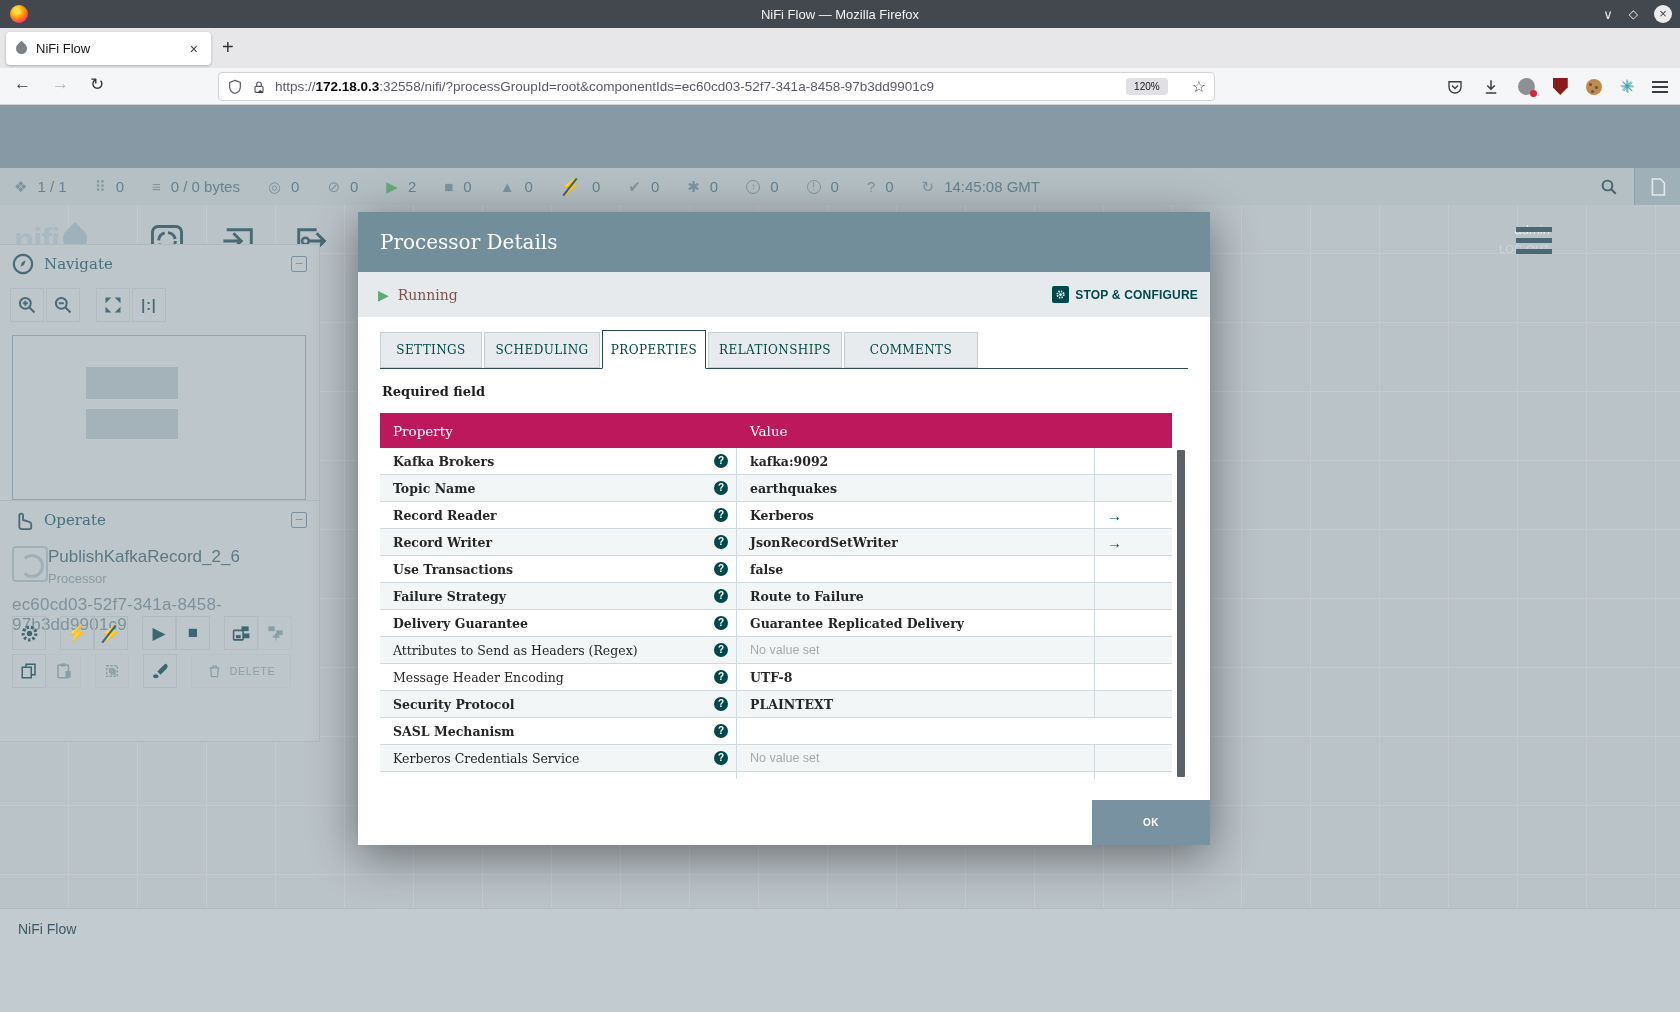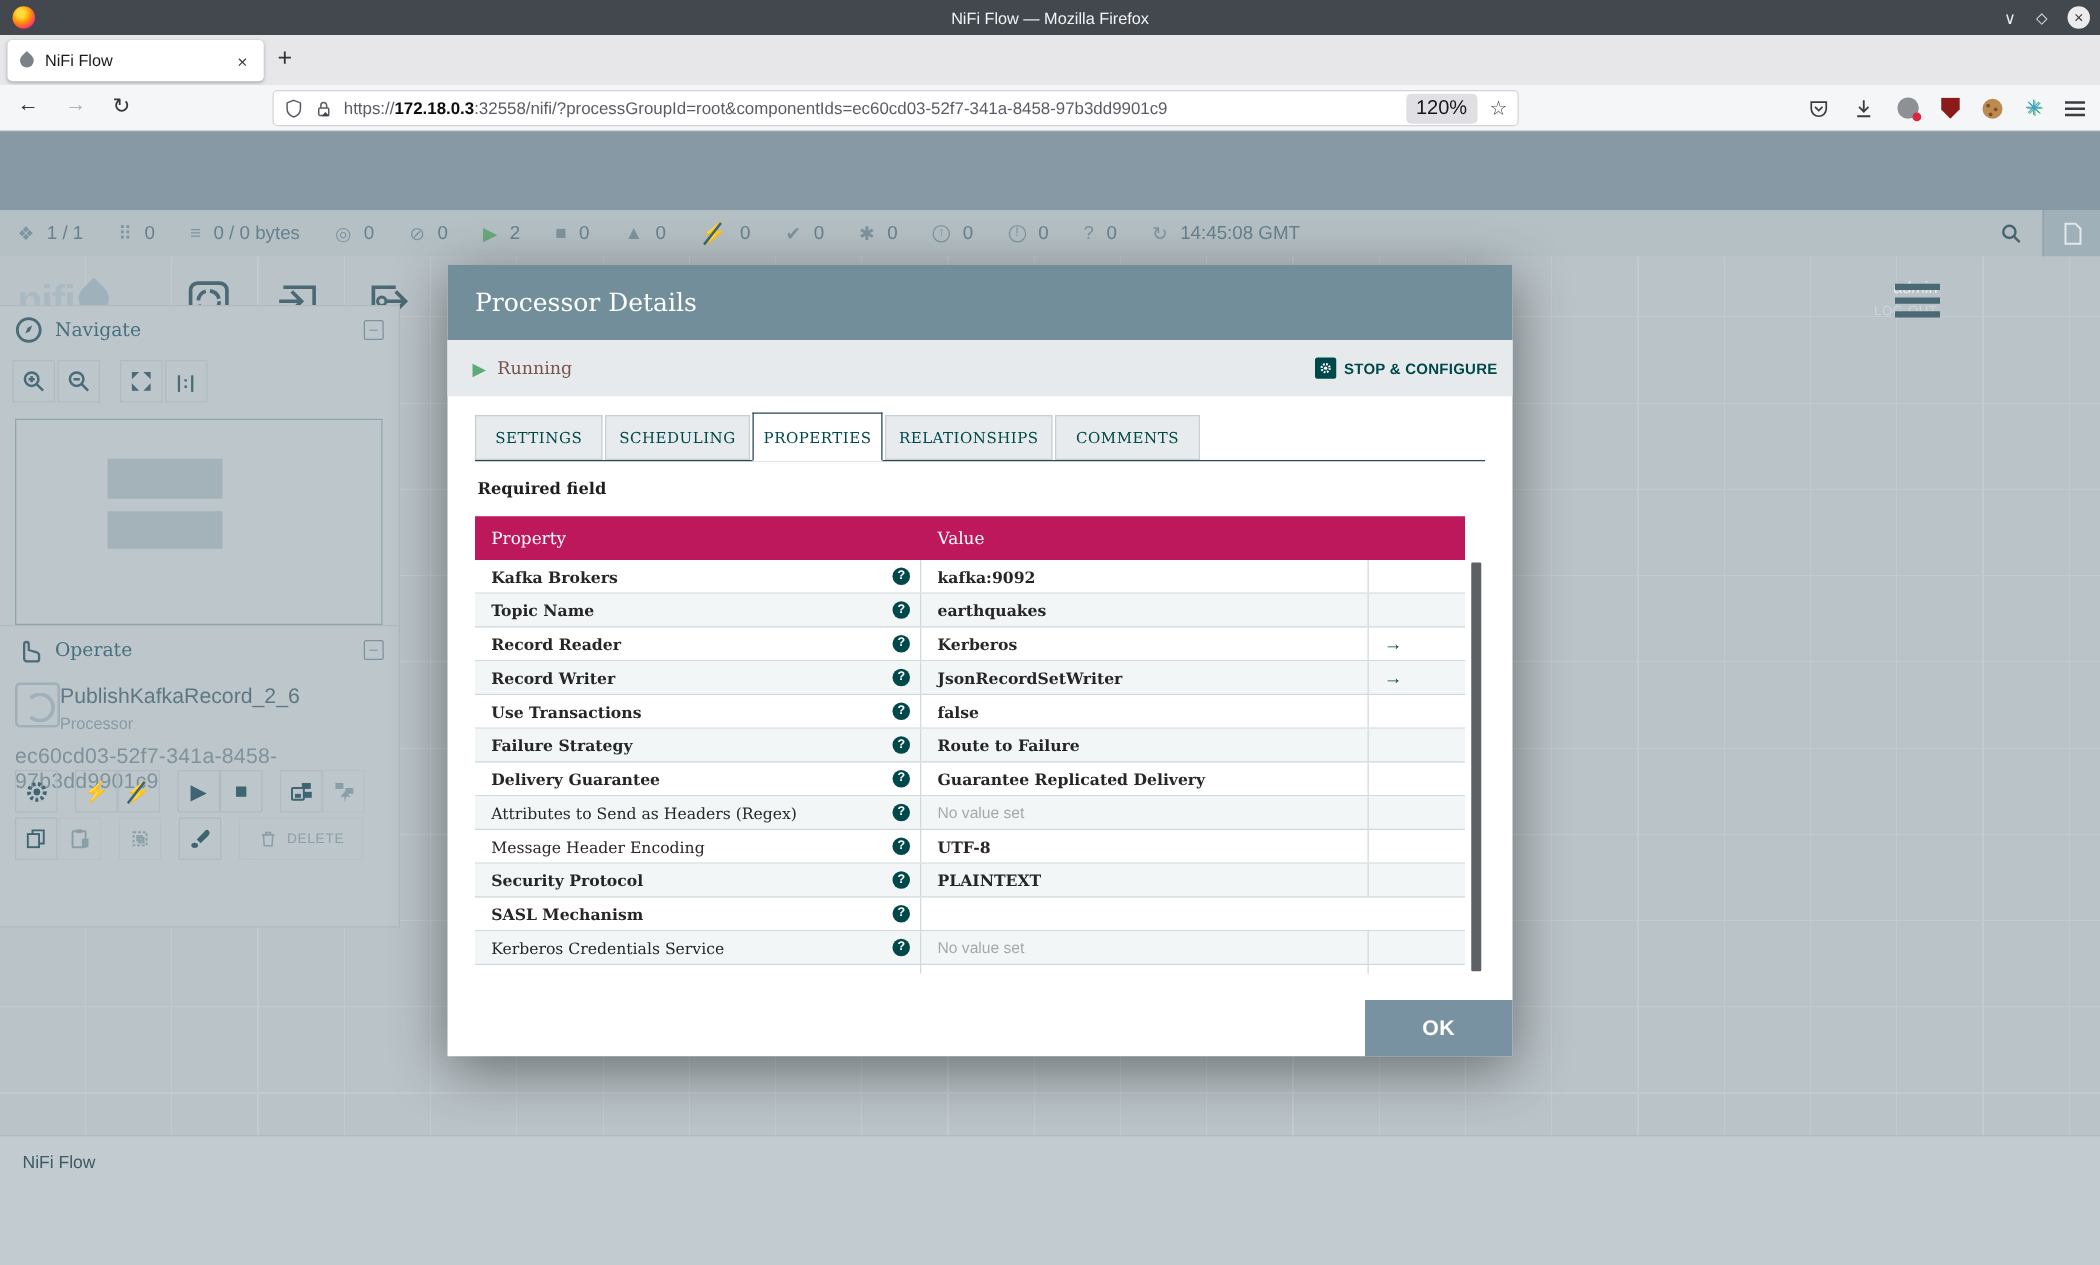--- a/index.html
+++ b/index.html
@@ -25,21 +25,21 @@
   .tab-close { color:#3A3D42; font-size:14px; padding:0 3px; }
   .newtab-btn { position:absolute; left:222px; top:8px; font-size:20px; color:#2F3237; }
 
   .navbar { position:absolute; left:0; top:68px; width:1680px; height:37px; background:#F5F6F7; border-bottom:1px solid #D0D1D5; }
   .nav-btn { position:absolute; top:6px; font-size:17px; color:#34363B; }
   .nav-btn.disabled { color:#B2B4B9; }
   .urlbar { position:absolute; left:218px; top:4px; width:997px; height:29px; background:#FFFFFF; border:1px solid #D4D4D8; border-radius:4px; display:flex; align-items:center; padding:0 8px; }
   .urlbar svg { flex:none; }
   .url-text { margin-left:8px; font-size:13.5px; color:#5B5B66; white-space:nowrap; overflow:hidden; flex:1; }
   .url-text b { color:#0C0C0D; font-weight:bold; }
-  .zoom-badge { background:#E0E0E4; color:#15141A; font-size:16px; border-radius:4px; padding:3px 8px; margin-right:10px; }
+  .zoom-badge { background:#E0E0E4; color:#15141A; font-size:10px; border-radius:4px; padding:3px 8px; margin-right:24px; }
   .star { font-size:16px; color:#42434A; }
   .nav-icons { position:absolute; right:12px; top:0; height:37px; display:flex; align-items:center; gap:18px; }
   .ext-circle { width:17px; height:17px; border-radius:50%; background:#8D9095; position:relative; }
   .ext-circle::after { content:""; position:absolute; right:-2px; bottom:-2px; width:7px; height:7px; border-radius:50%; background:#D7263D; }
   .ublock { width:15px; height:17px; background:#8B1A1A; clip-path:polygon(0 0,100% 0,100% 55%,50% 100%,0 55%); }
   .cookie { width:16px; height:16px; border-radius:50%; background:#BD8A52; position:relative; }
   .cookie::before { content:""; position:absolute; left:3px; top:4px; width:3px; height:3px; border-radius:50%; background:#7C5020; box-shadow:6px 3px 0 #7C5020, 2px 7px 0 #7C5020; }
   .tabstash { font-size:17px; color:#3B9DD6; text-shadow:1px 1px 0 #57B66B; }
   .burger { display:flex; flex-direction:column; gap:3px; }
   .burger i { width:16px; height:2px; background:#3A3D42; }
@@ -125,21 +125,21 @@
   .cell-name { width:357px; padding-left:13px; display:flex; align-items:center; color:#262626; border-right:1px solid #D0D9DD;
     font-family:"DejaVu Serif", serif; font-weight:normal; position:relative; }
   .cell-name .nm.req { font-weight:bold; }
   .help-q { position:absolute; right:8px; width:14px; height:14px; background:#004849; border-radius:50%; color:#FFFFFF; font-size:10px; line-height:14px; text-align:center; font-family:"Liberation Sans",sans-serif; font-weight:bold; }
   .cell-value { width:358px; padding-left:13px; display:flex; align-items:center; border-right:1px solid #D0D9DD;
     font-family:"DejaVu Serif", serif; font-weight:bold; color:#262626; font-size:12.5px; }
   .cell-value.unset { font-family:"Liberation Sans",sans-serif; font-weight:normal; color:#A8A8A8; }
   .cell-goto { width:77px; display:flex; align-items:center; padding-left:12px; color:#004849; font-weight:bold; font-size:15px; }
   .partial-row { height:7px; border-bottom:none; overflow:hidden; }
   .v-scrollbar { position:absolute; left:819px; top:238px; width:8px; height:327px; background:#5C6166; border-radius:1px; }
-  .ok-btn { position:absolute; right:0; bottom:0; width:118px; height:45px; background:#7892A1; color:#FFFFFF; font-size:17px; font-weight:bold;
+  .ok-btn { position:absolute; right:0; bottom:0; width:118px; height:45px; background:#7892A1; color:#FFFFFF; font-size:10px; font-weight:bold;
     display:flex; align-items:center; justify-content:center; letter-spacing:.5px; }
 
   svg { display:block; }
 </style>
 </head>
 <body>
 
 <div id="root">
 
   <div class="titlebar">
@@ -469,21 +469,21 @@
         </span>
         <span>STOP &amp; CONFIGURE</span>
       </span>
     </div>
 
     <div class="tabs">
       <span class="tab" style="width:102px">SETTINGS</span>
       <span class="tab" style="width:116px">SCHEDULING</span>
       <span class="tab active" style="width:104px">PROPERTIES</span>
       <span class="tab" style="width:134px">RELATIONSHIPS</span>
-      <span class="tab" style="width:116px">COMMENTS</span>
+      <span class="tab" style="width:134px">COMMENTS</span>
     </div>
 
     <div class="required-note">Required field</div>
 
     <div class="prop-table">
       <div class="pt-header">
         <span class="c1">Property</span>
         <span class="c2">Value</span>
       </div>
       <div>

